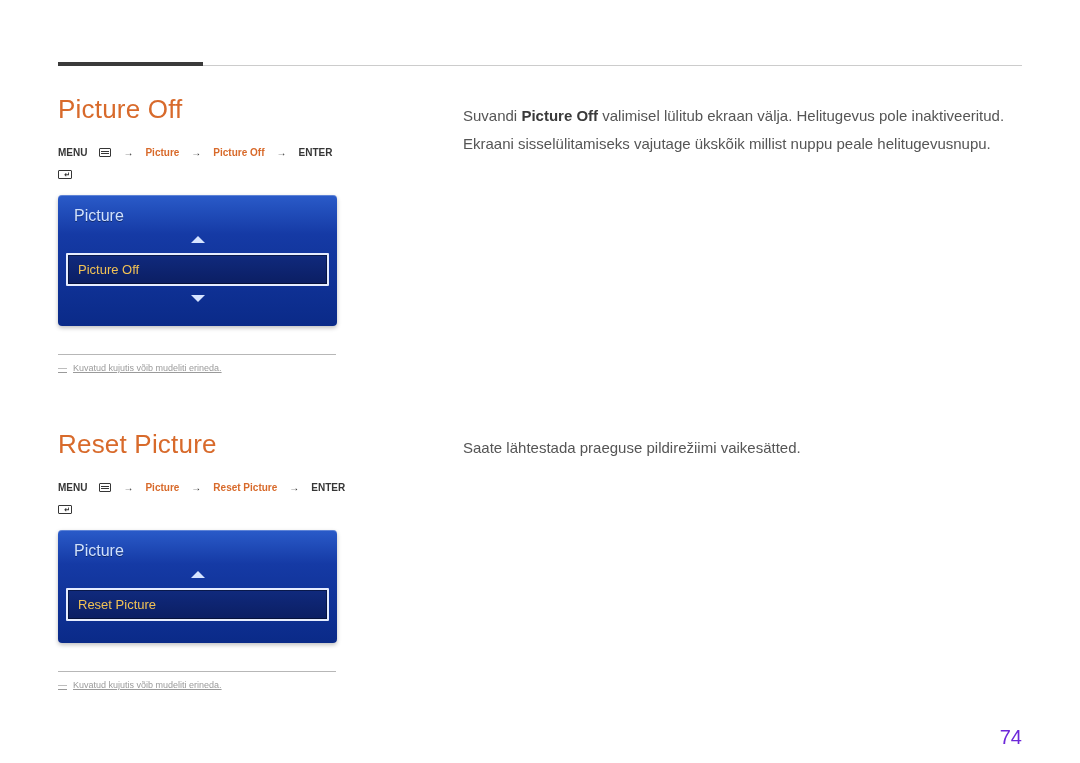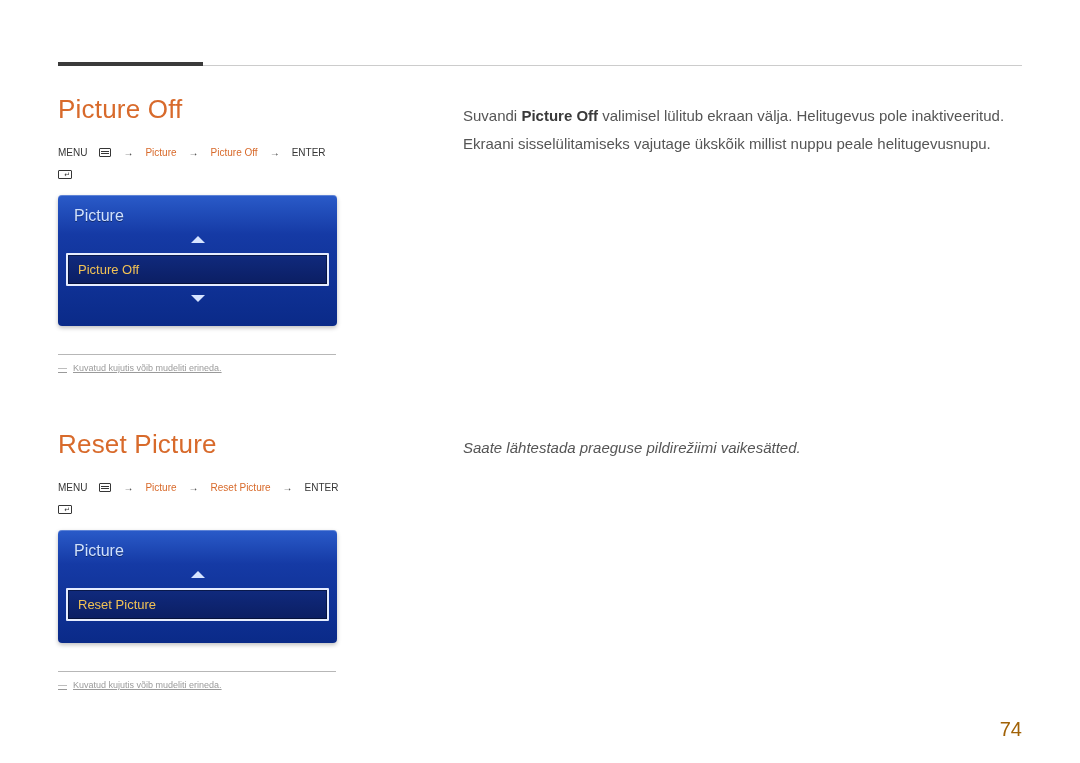--- a/index.html
+++ b/index.html
@@ -48,21 +48,21 @@
   }
   .section-title {
     font-size: 26px;
     font-weight: 400;
     color: #d86a2b;
     margin-bottom: 22px;
     letter-spacing: 0.2px;
   }
   .breadcrumb {
     font-size: 10px;
-    font-weight: normal;
+    font-weight: bold;
     color: #363636;
     margin-bottom: 16px;
     display: flex;
     align-items: center;
     gap: 12px;
     flex-wrap: wrap;
   }
   .breadcrumb .bc-orange { color: #d86a2b; }
   .menu-icon {
     display: inline-block;
@@ -160,29 +160,28 @@
   .right-para {
     font-size: 15px;
     color: #555;
     line-height: 1.6;
     margin-bottom: 4px;
   }
   .right-para .bold { font-weight: bold; color: #3a3a3a; }
 
   .right-col .para-group-2 {
     margin-top: 280px;
-    font-style: italic;
   }
 
   .page-number {
     position: absolute;
     right: 58px;
-    bottom: 22px;
+    bottom: 14px;
     font-size: 20px;
-    color: #a16207;
+    color: #6d28d9;
     font-weight: 300;
   }
 </style>
 </head>
 <body>
 
 <div class="page">
   <div class="topline"></div>
   <div class="topline-accent"></div>
 

